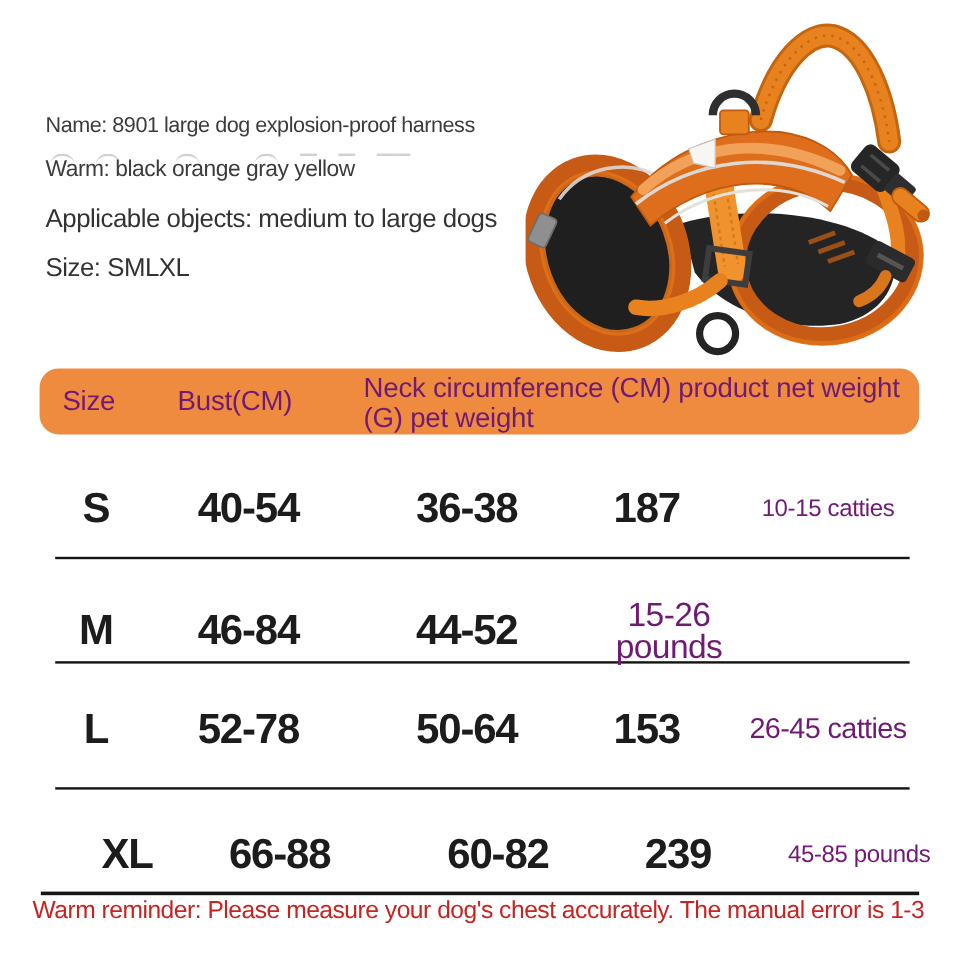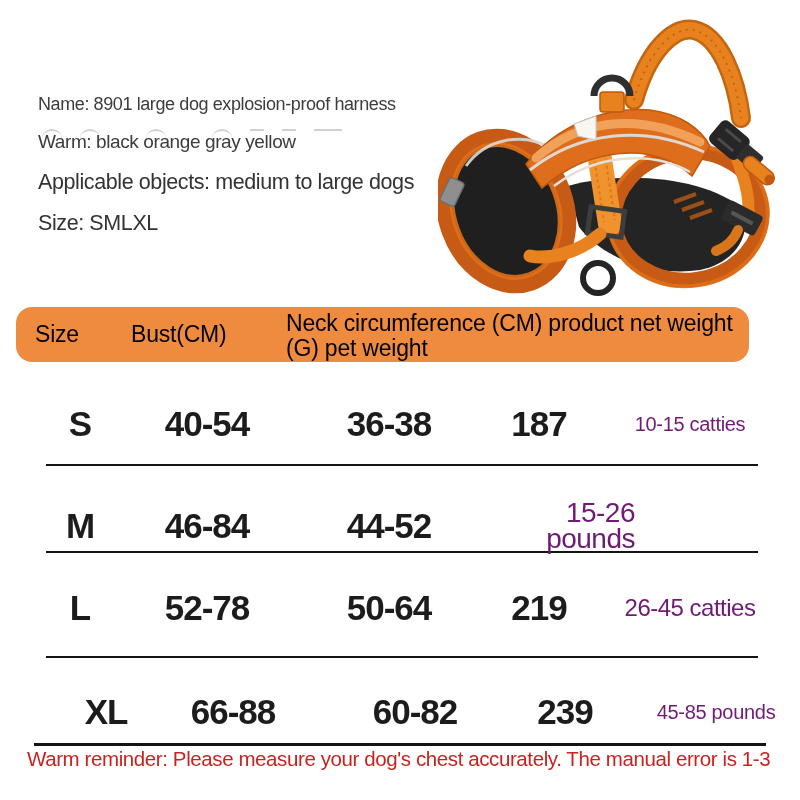--- a/index.html
+++ b/index.html
@@ -22,43 +22,43 @@
   .artifacts .arc{width:20px;border-radius:50% 50% 0 0 / 100% 100% 0 0;}
   .artifacts .flat{width:14px;margin-top:3px;}
   .artifacts .sp1{width:18px;border:none;}
   .artifacts .sp2{width:46px;border:none;}
 
   
   #product-photo{position:absolute;left:438px;top:6px;width:362px;height:308px;}
 
   
   .tbl-header{
-    position:absolute;left:16px;top:307px;width:733px;height:55px;
-    background:#EF8B3F;border-radius:16px;color:#000000;overflow:hidden;
+    position:absolute;left:33px;top:307px;width:733px;height:55px;
+    background:#EF8B3F;border-radius:16px;color:#701a75;overflow:hidden;
   }
   .tbl-header .hcell{position:absolute;top:0;bottom:0;display:flex;align-items:center;
     font-size:23px;letter-spacing:-0.2px;}
   .h-size{left:19px;}
   .h-bust{left:115px;}
   .h-combined{position:absolute;left:270px;top:4px;width:478px;
     font-size:23px;line-height:24.5px;letter-spacing:-0.2px;}
 
   
   .row{position:absolute;left:0;width:800px;display:flex;align-items:center;z-index:2;}
   #row-s {top:398px;height:52px;}
   #row-m {top:498px;height:56px;}
   #row-l {top:582px;height:52px;}
   #row-xl{top:686px;height:52px;margin-left:26px;}
   .row .cell{text-align:center;}
   .c-size{margin-left:40px;width:80px; font-size:35px;font-weight:bold;letter-spacing:-1px;}
   .c-bust{margin-left:7px; width:160px;font-size:35px;font-weight:bold;letter-spacing:-1px;}
   .c-neck{margin-left:22px;width:160px;font-size:35px;font-weight:bold;letter-spacing:-1px;}
   .c-net {margin-left:0;  width:140px;font-size:35px;font-weight:bold;letter-spacing:-1px;}
   .c-pet {margin-left:-4px;width:170px;font-size:20px;letter-spacing:-0.3px;color:#701a75;}
-  #row-m .c-pet{font-size:28px;text-align:right;padding-left:15px;box-sizing:border-box;
+  #row-m .c-pet{font-size:28px;text-align:center;padding-left:15px;box-sizing:border-box;
     line-height:26px;letter-spacing:-0.5px;}
   #row-l .c-pet{font-size:24px;letter-spacing:-0.5px;}
 
   
   .divider{position:absolute;left:46px;width:712px;height:2px;background:#141414;z-index:1;}
   #div-1{top:464px;} #div-2{top:551px;} #div-3{top:656px;}
   #div-4{top:743px;left:34px;width:732px;height:2.5px;}
 
   
   .reminder{position:absolute;left:27px;top:747px;width:760px;color:#C92320;
@@ -158,21 +158,21 @@
 <div class="row" id="row-m">
   <div class="cell c-size">M</div>
   <div class="cell c-bust">46-84</div>
   <div class="cell c-neck">44-52</div>
   <div class="cell c-pet">15-26 pounds</div>
 </div>
 <div class="row" id="row-l">
   <div class="cell c-size">L</div>
   <div class="cell c-bust">52-78</div>
   <div class="cell c-neck">50-64</div>
-  <div class="cell c-net">219</div>
+  <div class="cell c-net">153</div>
   <div class="cell c-pet">26-45 catties</div>
 </div>
 <div class="row" id="row-xl">
   <div class="cell c-size">XL</div>
   <div class="cell c-bust">66-88</div>
   <div class="cell c-neck">60-82</div>
   <div class="cell c-net">239</div>
   <div class="cell c-pet">45-85 pounds</div>
 </div>
 

